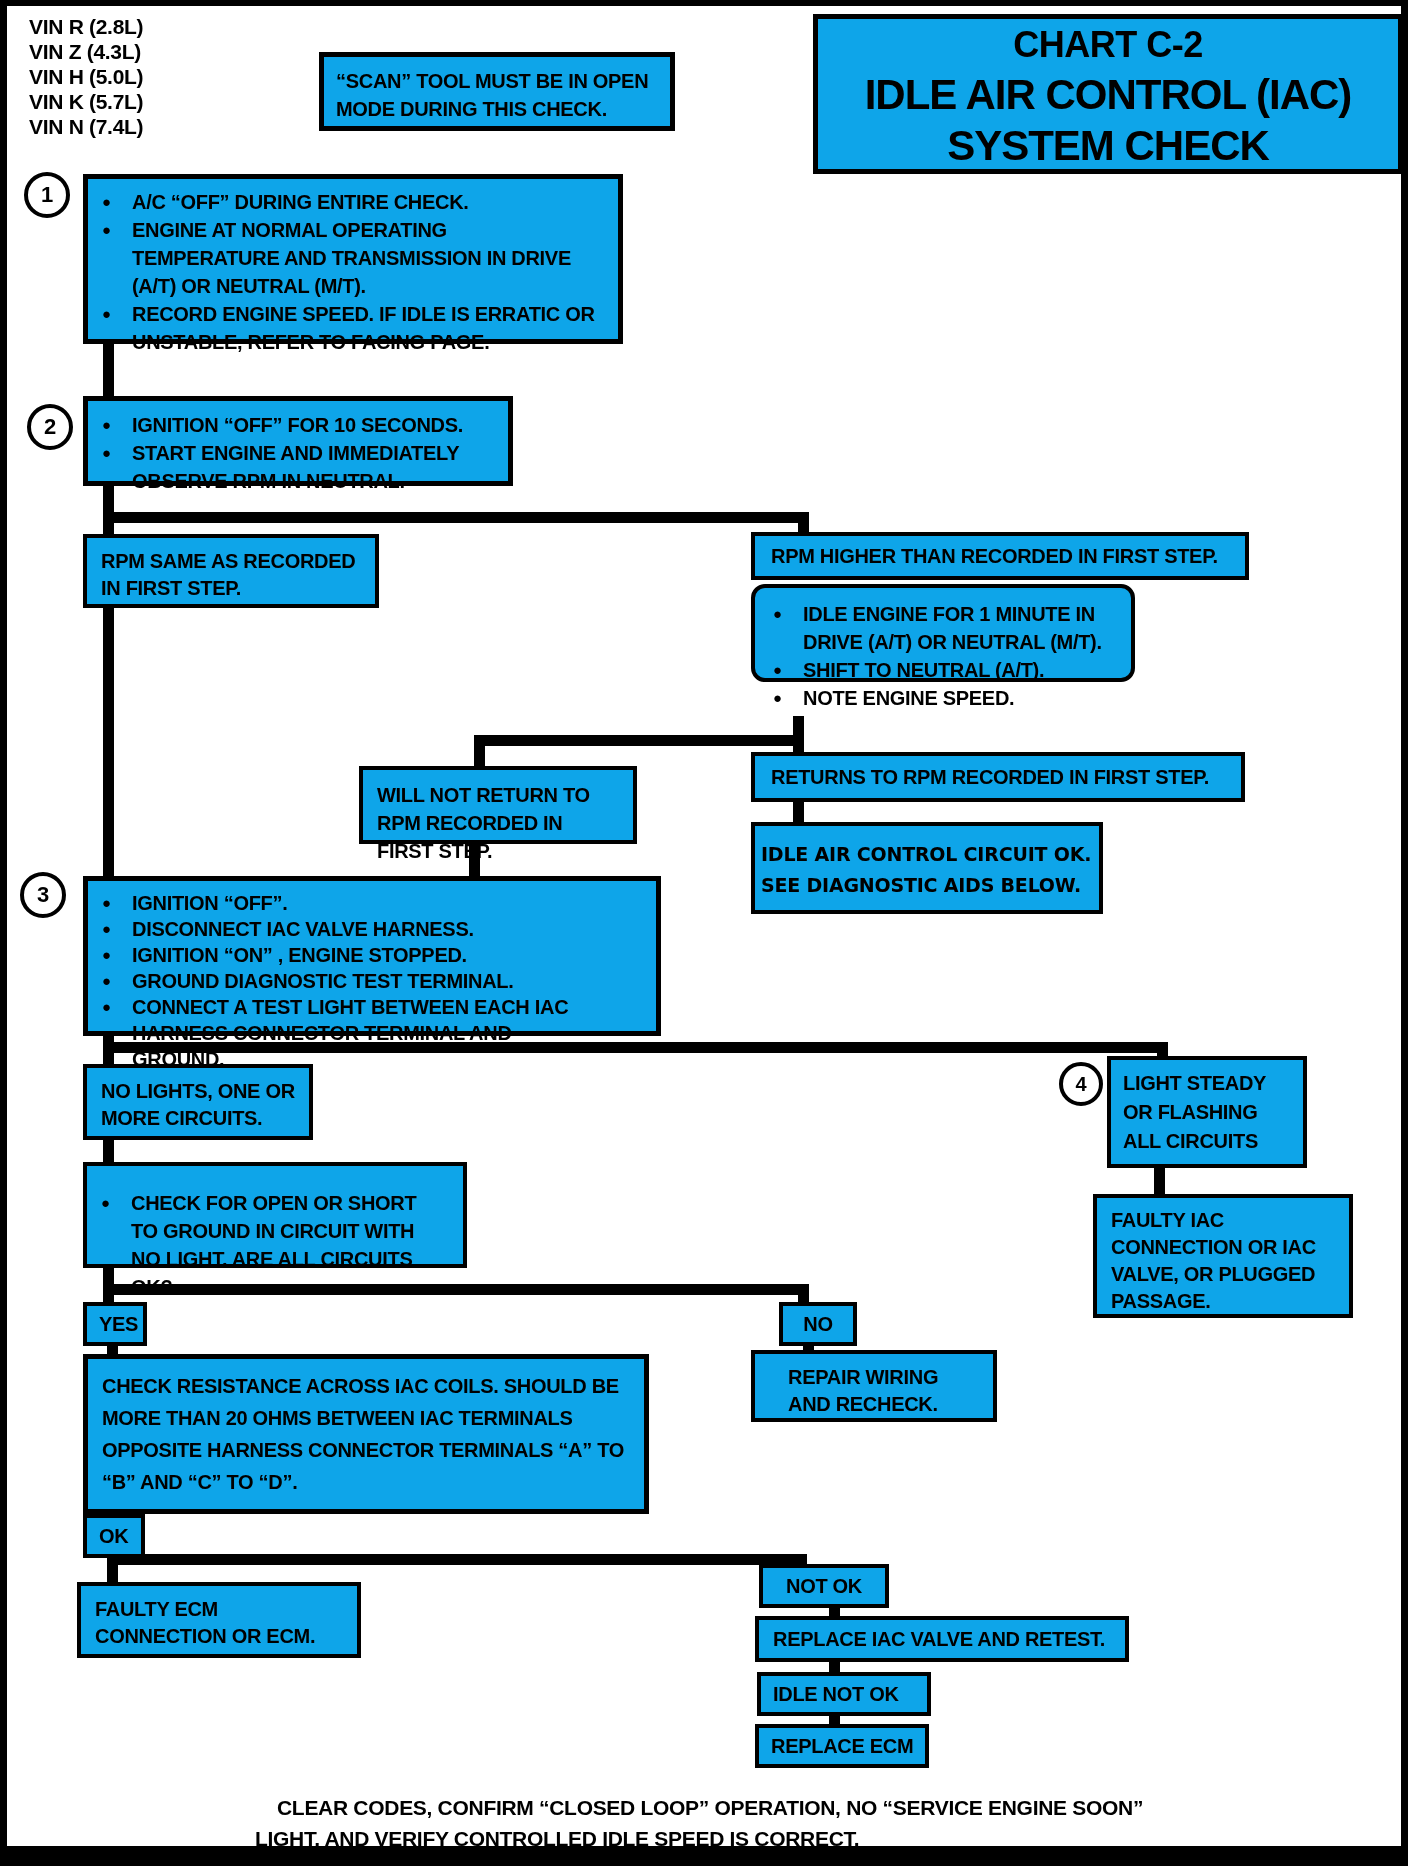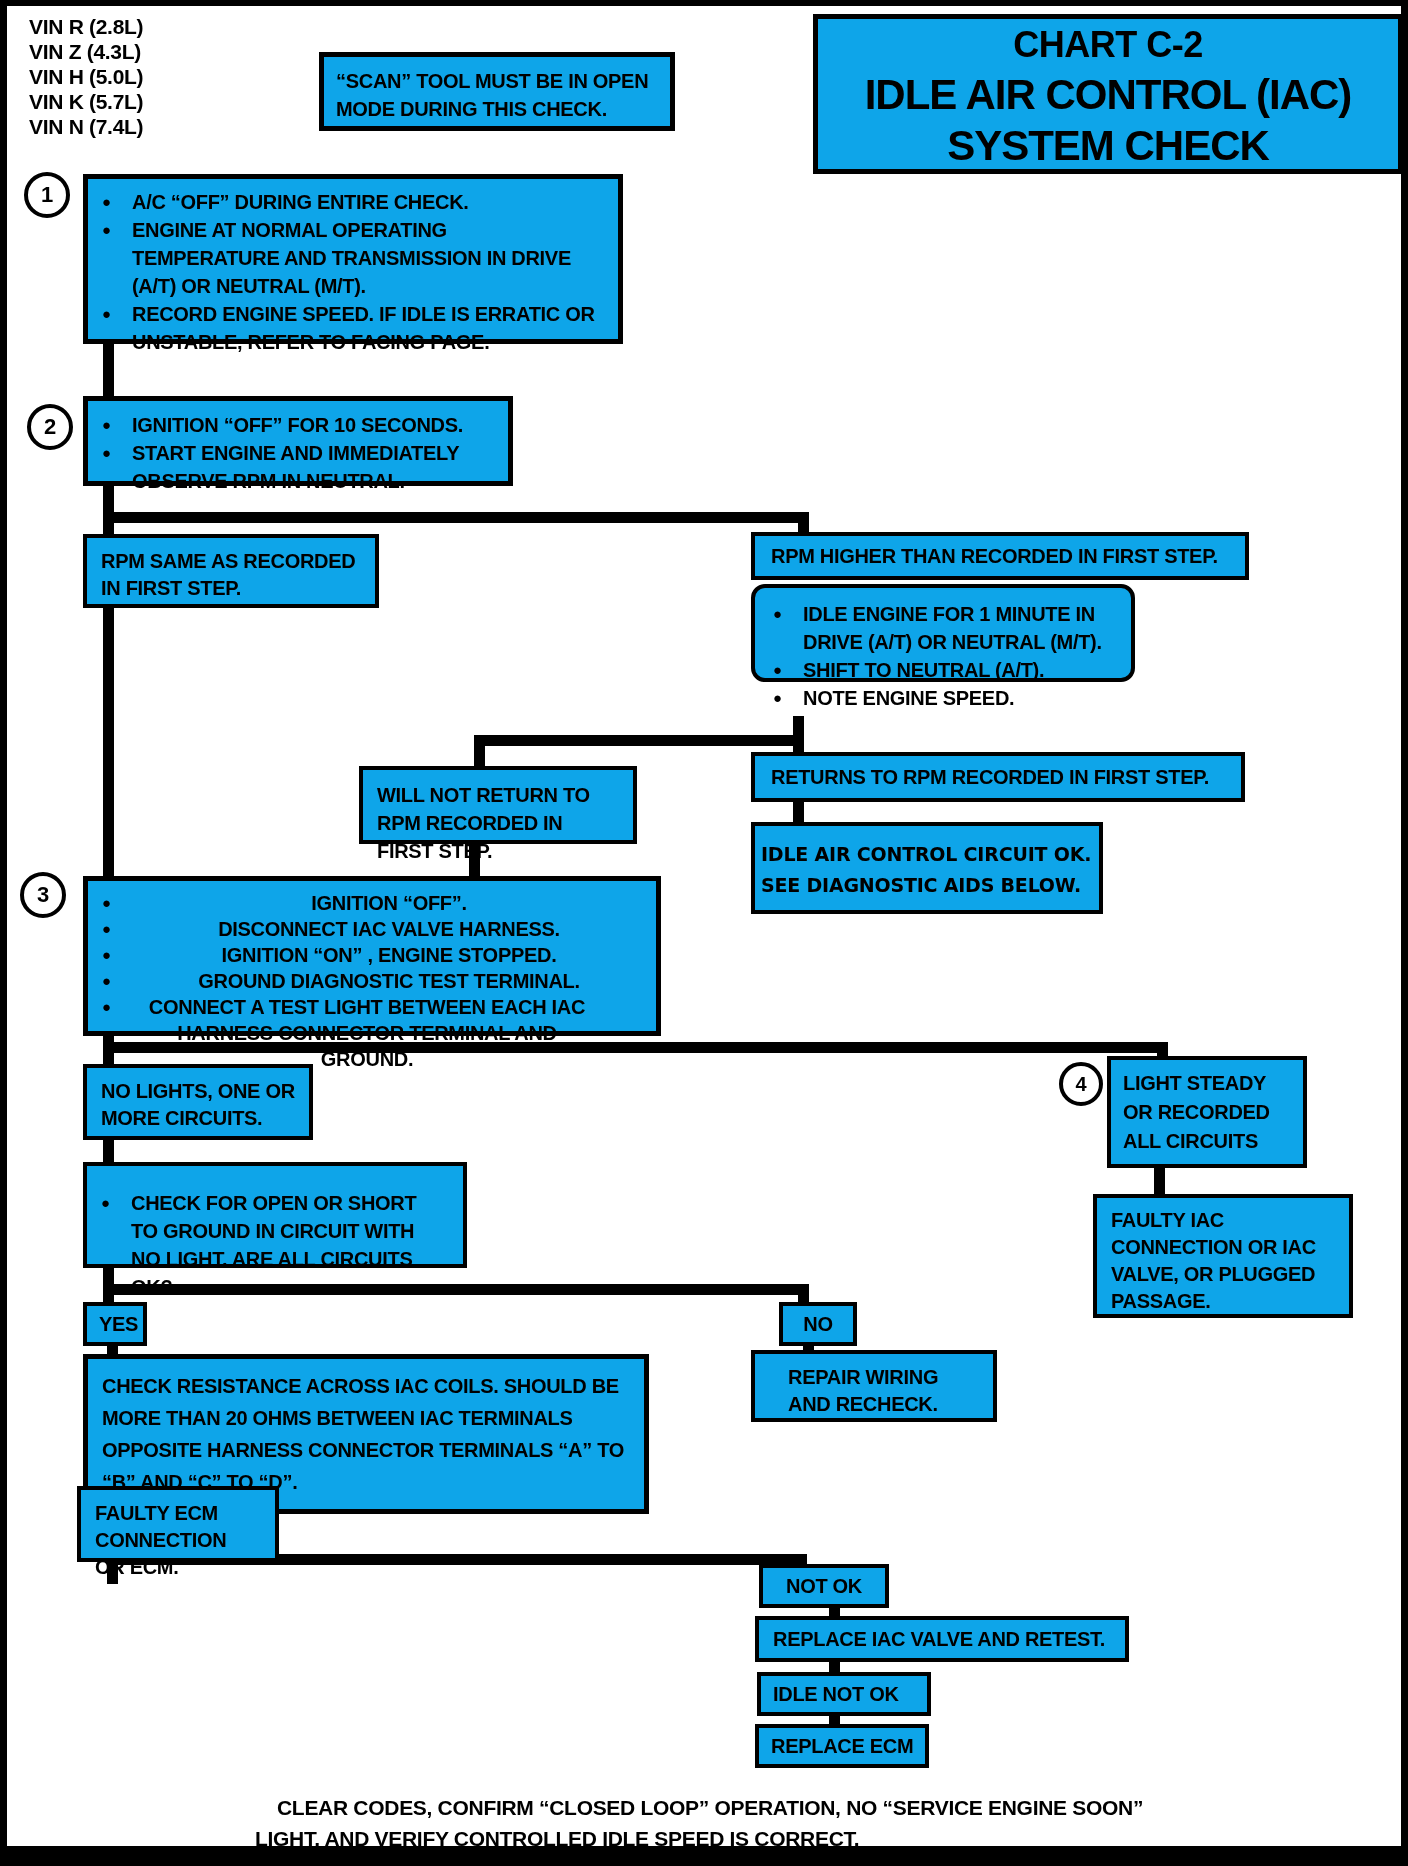--- a/index.html
+++ b/index.html
@@ -97,38 +97,38 @@
 
   <div class="ln" style="left:462px;top:836px;width:11px;height:36px;"></div>
   <div class="ln" style="left:786px;top:794px;width:11px;height:24px;"></div>
 
   <div class="fbox iacok" style="left:744px;top:816px;width:352px;height:92px;padding:13px 6px;">
     <div>IDLE AIR CONTROL CIRCUIT OK.</div>
     <div>SEE DIAGNOSTIC AIDS BELOW.</div>
   </div>
 
   <div class="circle" style="left:13px;top:866px;">3</div>
-  <div class="fbox thick" style="left:76px;top:870px;width:578px;height:160px;padding-top:9px;line-height:26px;text-align:center;">
+  <div class="fbox thick" style="left:76px;top:870px;width:578px;height:160px;padding-top:9px;line-height:26px;">
     <ul class="blts">
       <li>IGNITION “OFF”.</li>
       <li>DISCONNECT IAC VALVE HARNESS.</li>
       <li>IGNITION “ON” , ENGINE STOPPED.</li>
       <li>GROUND DIAGNOSTIC TEST TERMINAL.</li>
       <li style="max-width:470px;">CONNECT A TEST LIGHT BETWEEN EACH IAC HARNESS CONNECTOR TERMINAL AND GROUND.</li>
     </ul>
   </div>
 
   <div class="ln" style="left:96px;top:1028px;width:11px;height:34px;"></div>
   <div class="ln" style="left:96px;top:1036px;width:1065px;height:11px;"></div>
   <div class="ln" style="left:1150px;top:1036px;width:11px;height:22px;"></div>
 
   <div class="fbox pad" style="left:76px;top:1058px;width:230px;height:76px;">NO LIGHTS, ONE OR MORE CIRCUITS.</div>
 
   <div class="circle" style="left:1052px;top:1056px;width:44px;height:44px;font-size:20px;">4</div>
-  <div class="fbox" style="left:1100px;top:1050px;width:200px;height:112px;padding:9px 12px;line-height:29px;">LIGHT  STEADY OR RECORDED ALL CIRCUITS</div>
+  <div class="fbox" style="left:1100px;top:1050px;width:200px;height:112px;padding:9px 12px;line-height:29px;">LIGHT  STEADY OR FLASHING ALL CIRCUITS</div>
 
   <div class="ln" style="left:1147px;top:1160px;width:11px;height:30px;"></div>
 
   <div class="fbox" style="left:1086px;top:1188px;width:260px;height:124px;padding:9px 14px;line-height:27px;">FAULTY IAC CONNECTION OR IAC VALVE, OR PLUGGED PASSAGE.</div>
 
   <div class="ln" style="left:96px;top:1132px;width:11px;height:28px;"></div>
 
   <div class="fbox" style="left:76px;top:1156px;width:384px;height:106px;padding-top:11px;line-height:28px;">
     <ul class="blts">
       <li style="max-width:300px;margin-top:12px;">CHECK FOR OPEN OR SHORT TO GROUND IN CIRCUIT WITH NO LIGHT.  ARE ALL CIRCUITS OK?</li>
@@ -147,21 +147,21 @@
 
   <div class="ln" style="left:100px;top:1338px;width:11px;height:12px;"></div>
   <div class="fbox thick" style="left:76px;top:1348px;width:566px;height:160px;padding:11px 14px;line-height:32px;">CHECK RESISTANCE ACROSS IAC COILS.  SHOULD BE MORE THAN 20 OHMS BETWEEN IAC TERMINALS OPPOSITE HARNESS CONNECTOR TERMINALS “A” TO “B” AND “C” TO “D”.</div>
 
   <div class="fbox vctr" style="left:76px;top:1508px;width:62px;height:44px;padding-left:12px;">OK</div>
 
   <div class="ln" style="left:100px;top:1550px;width:11px;height:28px;"></div>
   <div class="ln" style="left:100px;top:1548px;width:700px;height:11px;"></div>
   <div class="ln" style="left:789px;top:1548px;width:11px;height:12px;"></div>
 
-  <div class="fbox pad" style="left:70px;top:1480px;width:202px;height:76px;">FAULTY ECM CONNECTION OR ECM.</div>
+  <div class="fbox pad" style="left:70px;top:1576px;width:284px;height:76px;">FAULTY ECM CONNECTION OR ECM.</div>
 
   <div class="fbox ctr" style="left:752px;top:1558px;width:130px;height:44px;">NOT OK</div>
 
   <div class="ln" style="left:822px;top:1600px;width:11px;height:12px;"></div>
   <div class="fbox vctr" style="left:748px;top:1610px;width:374px;height:46px;padding-left:14px;">REPLACE IAC VALVE AND RETEST.</div>
 
   <div class="ln" style="left:822px;top:1654px;width:11px;height:14px;"></div>
   <div class="fbox vctr" style="left:750px;top:1666px;width:174px;height:44px;padding-left:12px;">IDLE NOT OK</div>
 
   <div class="ln" style="left:822px;top:1708px;width:11px;height:12px;"></div>

